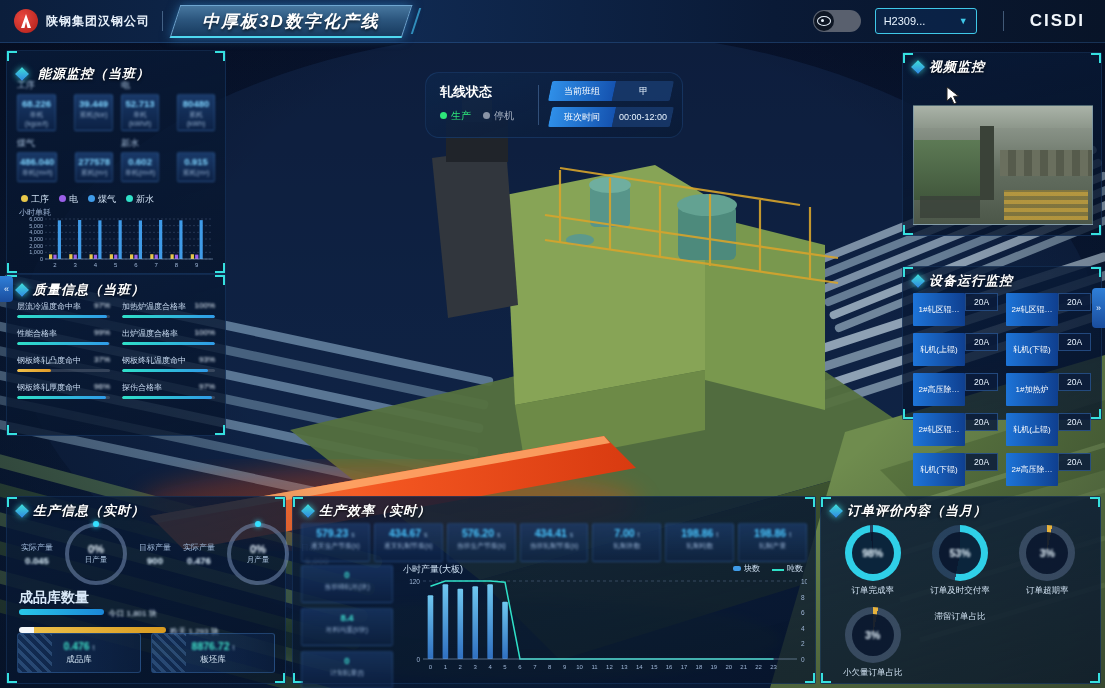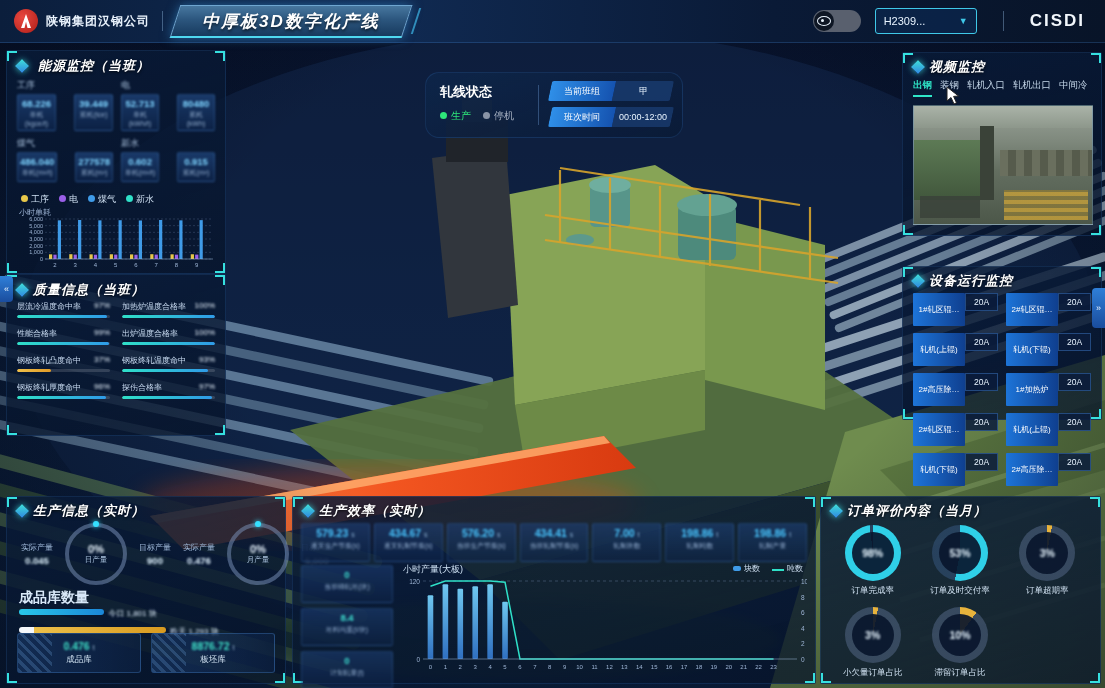--- a/index.html
+++ b/index.html
@@ -276,21 +276,21 @@
         <span>H2309...</span>
         <span class="dd-caret">▼</span>
       </div>
       <div class="hdr-div"></div>
       <div class="brand">CISDI</div>
     </div>
   </div>
 
   <div class="panel" id="p-energy" style="left:6px;top:50px;width:218px;height:222px;">
     <div class="corners"></div>
-    <div class="ptitle" style="left:10px;top:6px;gap:11px;">
+    <div class="ptitle" style="left:10px;top:14px;gap:11px;">
       <span class="diamond"></span>
       <span>能源监控（当班）</span>
     </div>
     <div class="egroups soft" id="energy-groups">
         <div class="egroup">
           <div class="gname">工序</div>
           <div class="estats">
             <div class="estat">
               <div class="ev">68.226</div>
               <div class="el">单耗(kgce/t)</div>
@@ -508,27 +508,20 @@
         </div>
       </div>
   </div>
 
   <div class="panel" id="p-video" style="left:902px;top:52px;width:198px;height:182px;">
     <div class="corners"></div>
     <div class="ptitle" style="left:10px;top:5px;">
       <span class="diamond"></span>
       <span>视频监控</span>
     </div>
-    <div class="vtabs" id="video-tabs">
-        <div class="vtab active">出钢</div>
-        <div class="vtab">装钢</div>
-        <div class="vtab">轧机入口</div>
-        <div class="vtab">轧机出口</div>
-        <div class="vtab">中间冷</div>
-      </div>
     <div class="vcam">
       <div class="roof"></div>
         <div class="m1"></div>
         <div class="m2"></div>
         <div class="m3"></div>
         <div class="m4"></div>
         <div class="m5"></div>
     </div>
   </div>
 
@@ -777,25 +770,20 @@
         </div>
         <div class="ocell">
           <div class="donut" style="background: conic-gradient(rgb(232, 179, 60) 10.8deg, rgba(95, 115, 150, 0.45) 0deg);">
             <div class="hole">
               <span class="opct soft">3%</span>
             </div>
           </div>
           <div class="olabel">小欠量订单占比</div>
         </div>
         <div class="ocell">
-          <div class="donut" style="background: conic-gradient(rgb(232, 179, 60) 36deg, rgba(95, 115, 150, 0.45) 0deg);">
-            <div class="hole">
-              <span class="opct soft">10%</span>
-            </div>
-          </div>
           <div class="olabel">滞留订单占比</div>
         </div>
       </div>
   </div>
 
   <svg id="cursor" width="16" height="20" viewBox="0 0 16 20">
     <polygon points="1,1 1,15 5,11.5 8,18 10.5,16.8 7.6,10.4 12.5,10" fill="#fff" stroke="#222" stroke-width="1"></polygon>
   </svg>
 </div>
 

